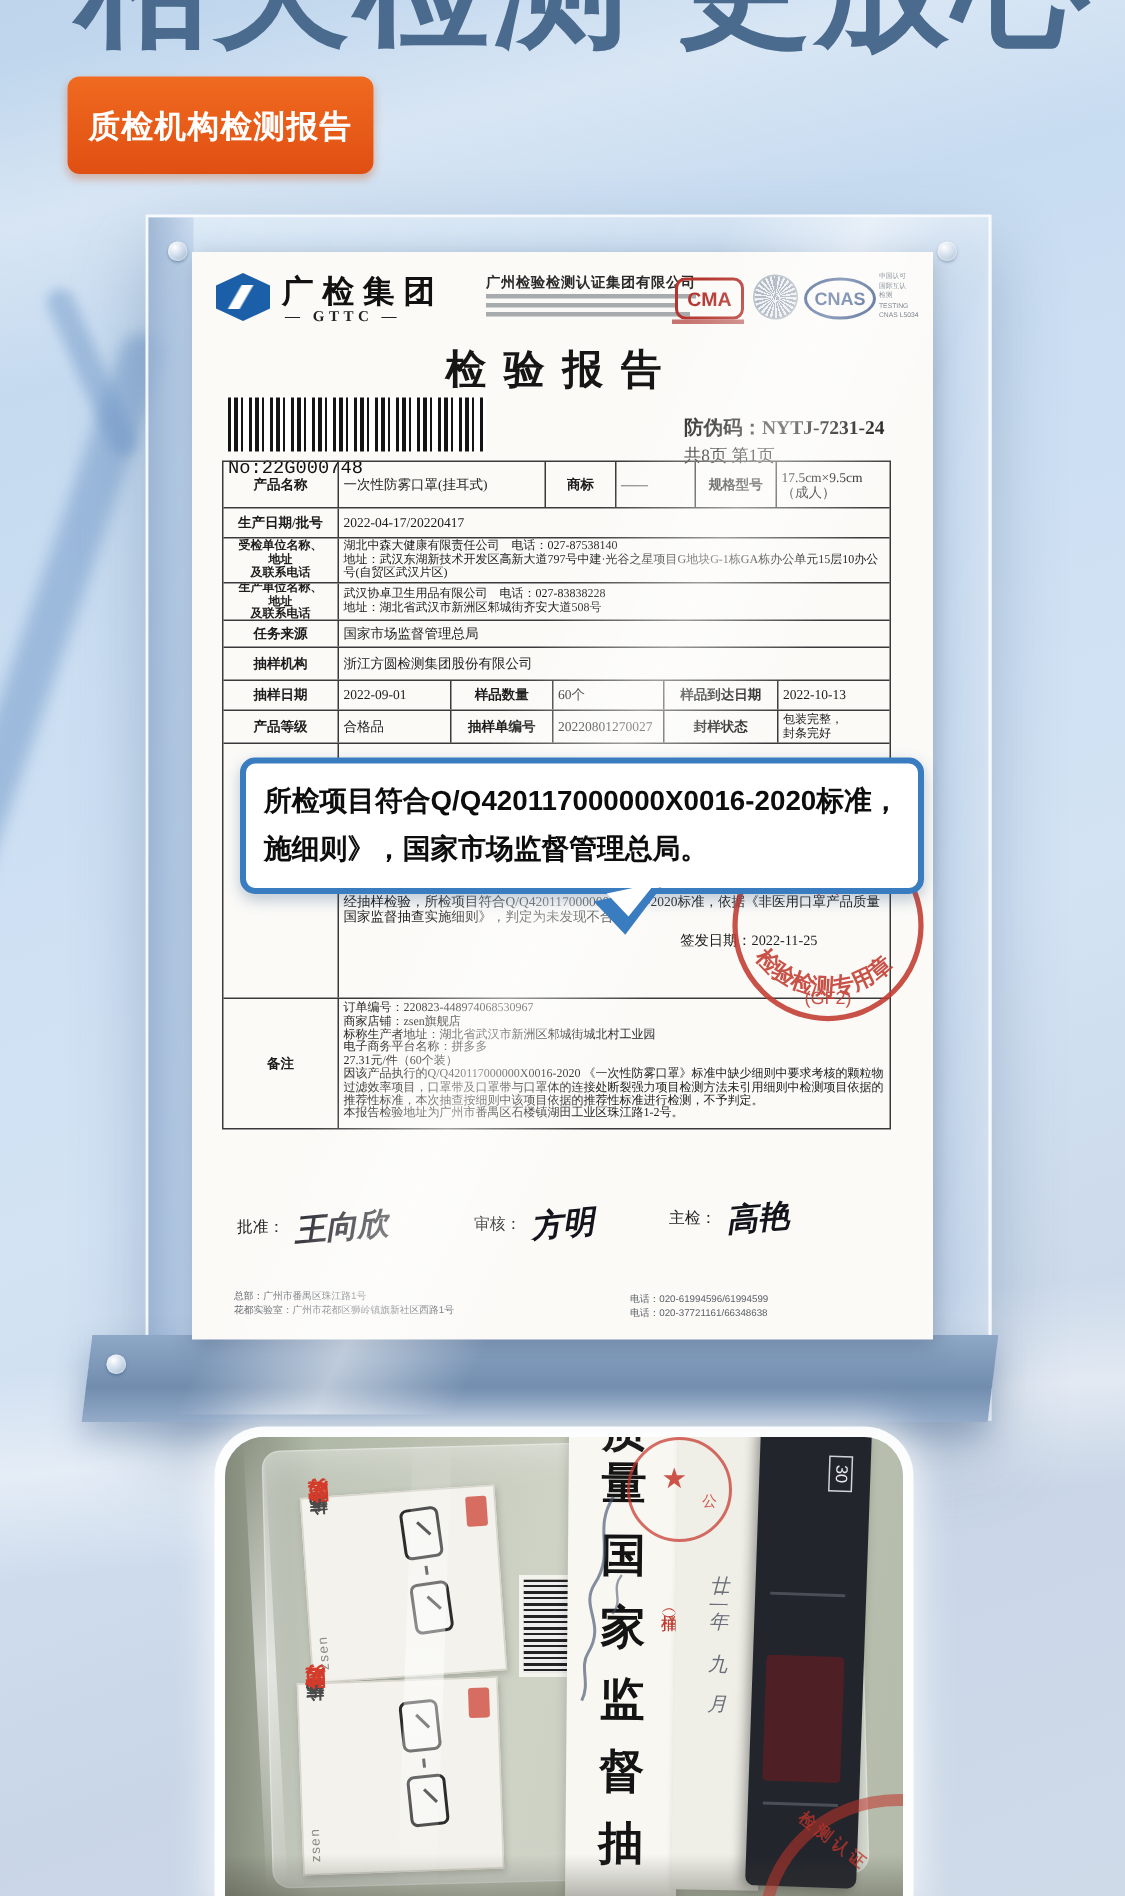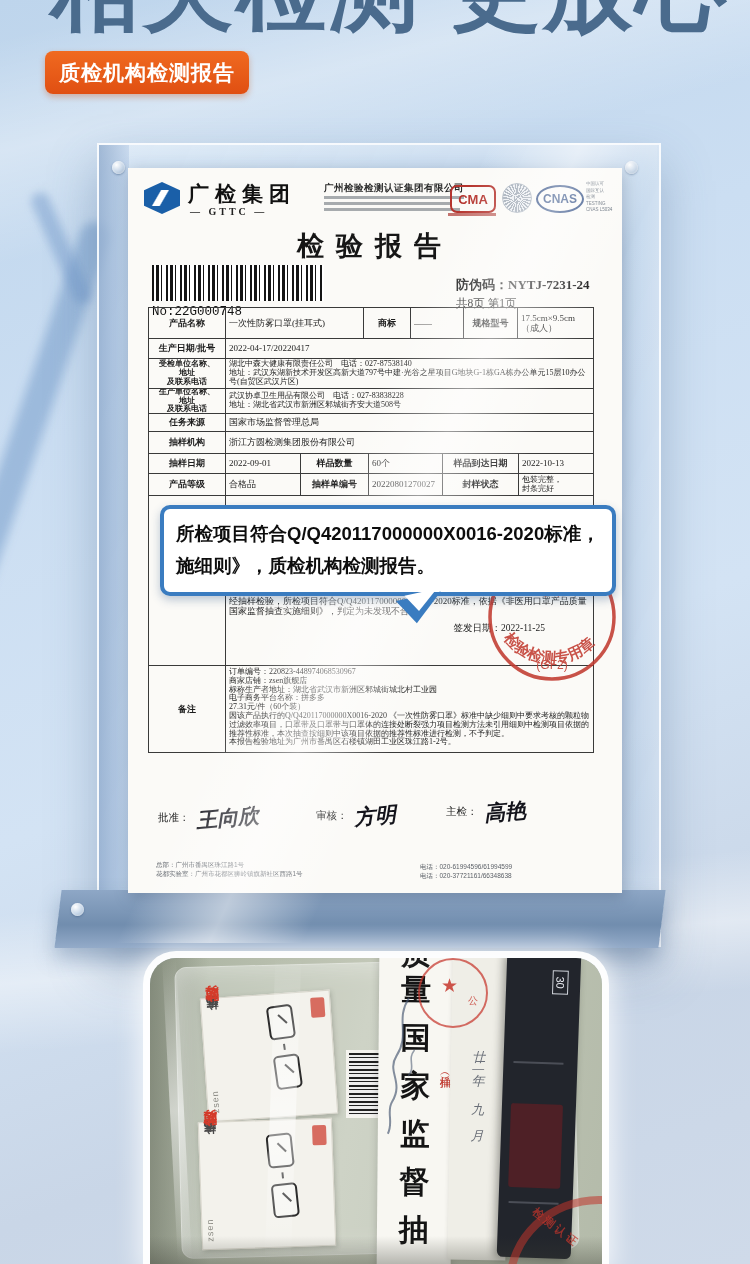--- a/index.html
+++ b/index.html
@@ -15,21 +15,21 @@
     background:linear-gradient(180deg,rgba(255,255,255,0),rgba(255,255,255,.45),rgba(255,255,255,0));}
   .leaf-stem{left:8px;top:210px;width:30px;height:470px;transform:rotate(19deg);border-radius:20px;
     background:rgba(118,156,203,.55);filter:blur(5px);}
   .leaf-branch{left:52px;top:188px;width:18px;height:120px;transform:rotate(-24deg);border-radius:12px;
     background:rgba(118,156,203,.5);filter:blur(4px);}
 
   
   .title-cn{left:50px;top:-70px;font-size:90px;font-weight:bold;letter-spacing:3px;color:#4a6b8d;
     font-family:"Liberation Sans",sans-serif;white-space:nowrap;}
   .title-en{left:56px;top:24px;font-size:17px;letter-spacing:7.5px;color:#b3c2d2;font-weight:bold;white-space:nowrap;}
-  .badge{left:45px;top:51px;height:33px;padding:5px 14px;border-radius:8px;display:flex;align-items:center;
+  .badge{left:45px;top:51px;height:33px;padding:16px 14px;border-radius:8px;display:flex;align-items:center;
     background:linear-gradient(180deg,#f06a20 0%,#e04f12 100%);box-shadow:0 3px 6px rgba(200,80,20,.35);
     color:#fff;font-size:21px;font-weight:bold;letter-spacing:1px;}
 
   
   .panel{left:97px;top:143px;width:560px;height:800px;border:2px solid rgba(255,255,255,.85);
     background:linear-gradient(115deg,rgba(215,231,246,.55),rgba(172,196,224,.45));
     box-shadow:0 22px 45px rgba(70,100,140,.35), inset 0 0 35px rgba(255,255,255,.5);}
   .panel-sheen{left:97px;top:143px;width:560px;height:800px;pointer-events:none;
     background:linear-gradient(115deg,rgba(255,255,255,0) 42%,rgba(255,255,255,.5) 52%,rgba(255,255,255,0) 62%);}
   .panel-leftshade{left:99px;top:145px;width:30px;height:760px;
@@ -272,21 +272,21 @@
 商家店铺：zsen旗舰店
 标称生产者地址：湖北省武汉市新洲区邾城街城北村工业园
 电子商务平台名称：拼多多
 27.31元/件（60个装）
 因该产品执行的Q/Q420117000000X0016-2020 《一次性防雾口罩》标准中缺少细则中要求考核的颗粒物过滤效率项目，口罩带及口罩带与口罩体的连接处断裂强力项目检测方法未引用细则中检测项目依据的推荐性标准，本次抽查按细则中该项目依据的推荐性标准进行检测，不予判定。
 本报告检验地址为广州市番禺区石楼镇湖田工业区珠江路1-2号。</div>
       </div>
     </div>
 
     <div class="abs bubble">所检项目符合Q/Q420117000000X0016-2020标准，
-施细则》，质检机构检测报告。</div>
+施细则》，国家市场监督管理总局。</div>
     <div class="abs bubble-tail"></div>
     <div class="abs bubble-tail-in"></div>
 
     <svg class="abs stamp" width="160" height="150" viewBox="0 0 160 150">
       <circle cx="80" cy="72" r="62" fill="none" stroke="#c23b31" stroke-width="3.5"></circle>
       <text x="80" y="52" text-anchor="middle" font-size="30" fill="#c23b31">★</text>
       <defs>
         <path id="arcB" d="M 26 84 A 60 60 0 0 0 134 84"></path>
       </defs>
       <text font-size="15" font-weight="bold" fill="#c23b31" font-family="Liberation Serif, serif">

